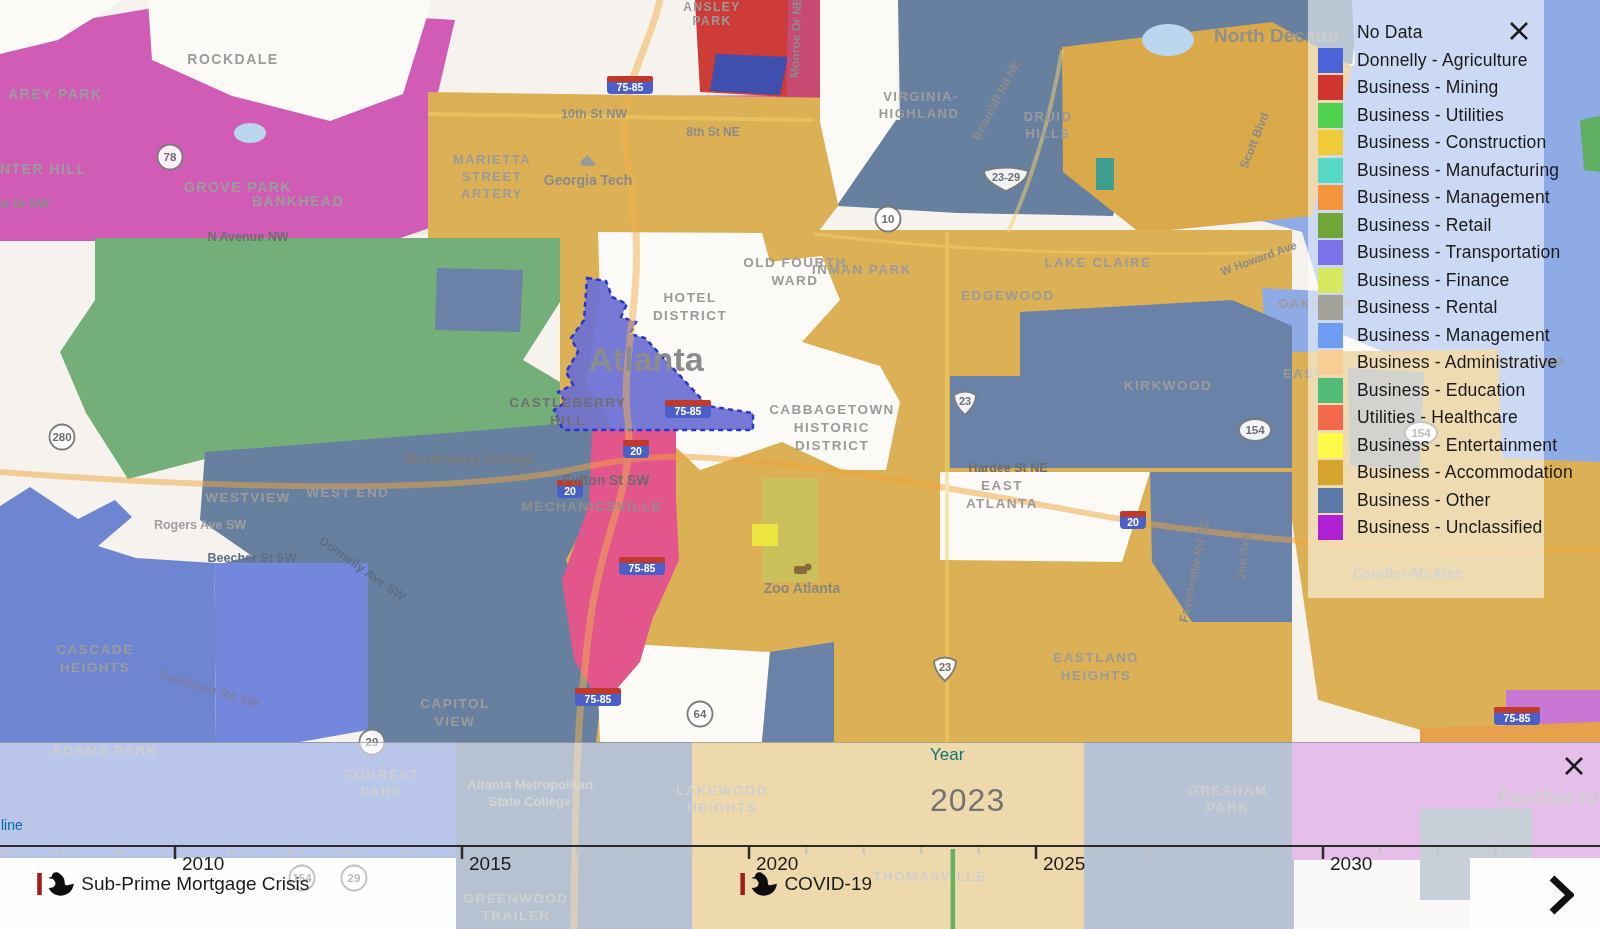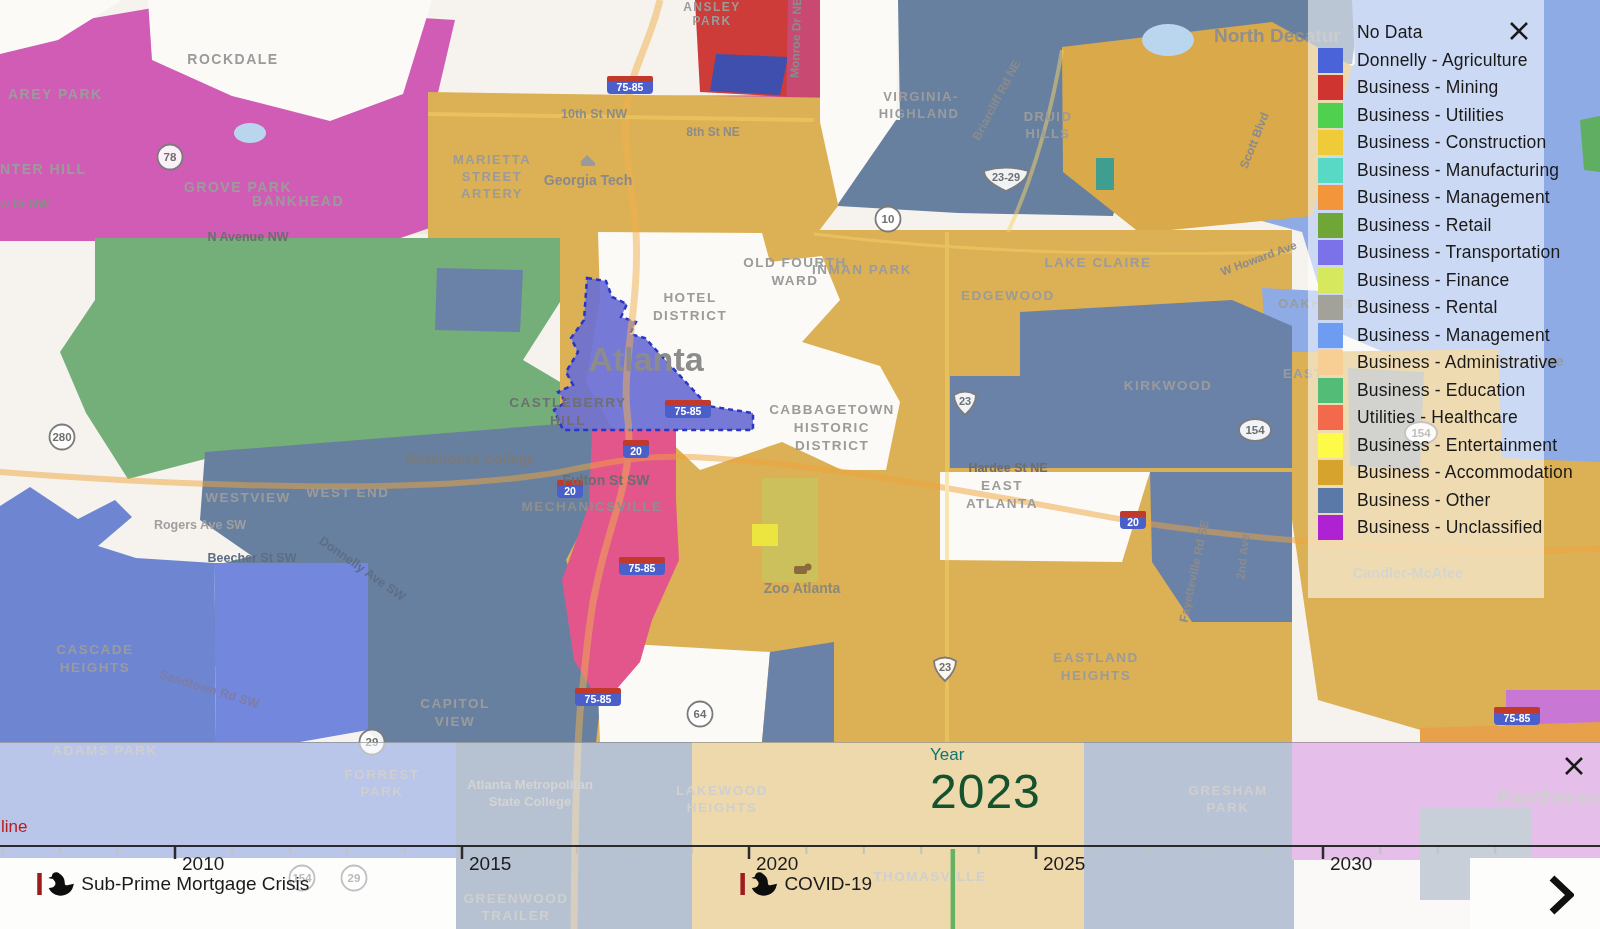--- a/index.html
+++ b/index.html
@@ -12,22 +12,22 @@
   .lrow{display:flex;align-items:center;height:27.5px;padding-left:10px;}
   .swatch{width:25px;height:25px;margin-right:14px;flex:0 0 25px;}
   .llabel{font-size:17.5px;color:#191919;letter-spacing:.2px;white-space:nowrap;}
   .xicon{position:absolute;cursor:pointer;}
   
   #timeline-panel{position:absolute;left:0;top:742px;width:1600px;height:187px;
     background:rgba(255,255,255,0.52);border-top:1px solid rgba(120,120,120,.55);}
   #tl-svg{position:absolute;left:0;top:0;}
   #year-block{position:absolute;left:930px;top:2px;}
   #year-label{font-size:17px;color:#0f766e;}
-  #year-value{font-size:48px;line-height:1;color:#14532d;margin-top:3px;letter-spacing:1px;}
-  #partial-line{position:absolute;left:1px;top:74px;font-size:17px;color:#b91c1c;}
+  #year-value{font-size:32px;line-height:1;color:#737373;margin-top:19px;letter-spacing:1px;}
+  #partial-line{position:absolute;left:1px;top:74px;font-size:14px;color:#0369a1;}
   #tl-close{right:16px;top:13px;}
   #legend-close{right:15px;top:21px;}
   #tl-chevron{position:absolute;right:26px;top:132px;cursor:pointer;}
 </style>
 </head>
 <body>
 
 <div class="stage">
 
   <svg id="map" width="1600" height="929" viewBox="0 0 1600 929">

